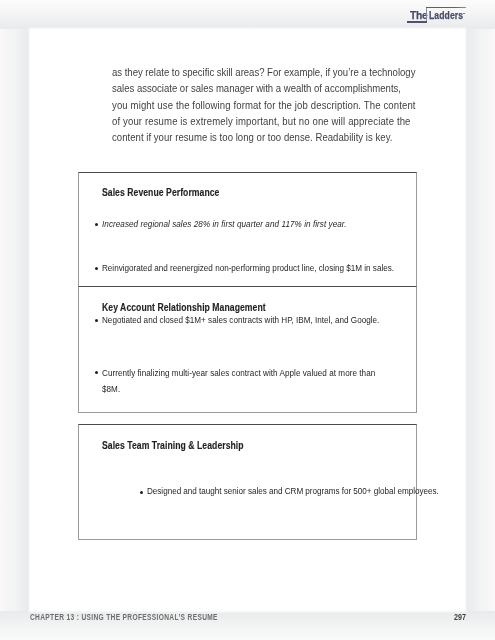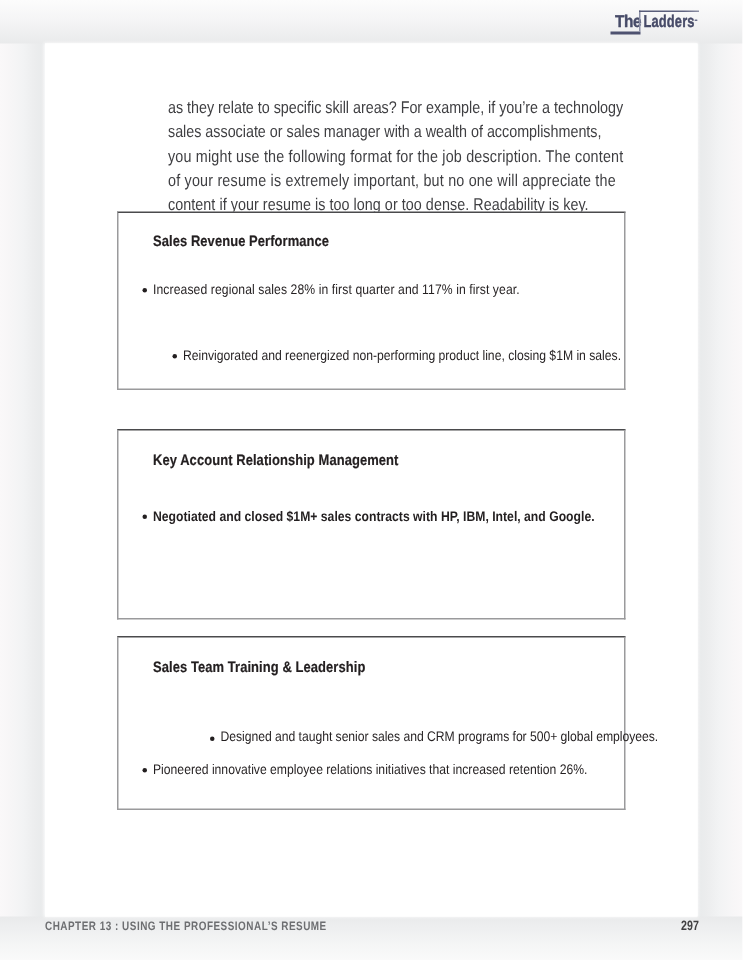--- a/index.html
+++ b/index.html
@@ -88,46 +88,46 @@
 
   <div class="para">
       <span class="ln" style="letter-spacing: -0.021px;">as they relate to specific skill areas? For example, if you’re a technology</span>
       <span class="ln" style="letter-spacing: -0.016px;">sales associate or sales manager with a wealth of accomplishments,</span>
       <span class="ln" style="letter-spacing: 0.143px;">you might use the following format for the job description. The content</span>
       <span class="ln" style="letter-spacing: 0.149px;">of your resume is extremely important, but no one will appreciate the</span>
       <span class="ln" style="letter-spacing: 0.033px;">content if your resume is too long or too dense. Readability is key.</span>
     </div>
 
   <div id="boxes">
-      <div class="box" style="top: 141px; height: 119.4px; padding-left: 19px;">
+      <div class="box" style="top: 172px; height: 119.4px; padding-left: 19px;">
         <div class="box-title" style="top: 13.8px;">Sales Revenue Performance</div>
-        <div class="bl" style="top: 44.7px;">
+        <div class="bl" style="top: 44.7px; font-style: italic;">
           <span class="dot">•</span>
           <span class="txt" style="letter-spacing: 0.062px;">Increased regional sales 28% in first quarter and 117% in first year.</span>
         </div>
-        <div class="bl" style="top: 88.8px; margin-left: 20px;">
+        <div class="bl" style="top: 88.8px;">
           <span class="dot">•</span>
           <span class="txt" style="letter-spacing: -0.012px;">Reinvigorated and reenergized non-performing product line, closing $1M in sales.</span>
         </div>
       </div>
       <div class="box" style="top: 286.2px; height: 126.8px;">
         <div class="box-title" style="top: 15.1px;">Key Account Relationship Management</div>
-        <div class="bl" style="top: 51px; font-weight: bold;">
+        <div class="bl" style="top: 27px;">
           <span class="dot">•</span>
           <span class="txt" style="letter-spacing: 0.003px;">Negotiated and closed $1M+ sales contracts with HP, IBM, Intel, and Google.</span>
+        </div>
+        <div class="bl" style="top: 79px;">
+          <span class="dot">•</span>
+          <span class="txt wrap" style="letter-spacing: 0.038px;">Currently finalizing multi-year sales contract with Apple valued at more than $8M.</span>
         </div>
       </div>
       <div class="box" style="top: 423.9px; height: 116.2px;">
         <div class="box-title" style="top: 15.6px;">Sales Team Training &amp; Leadership</div>
         <div class="bl" style="top: 60.6px; margin-left: 45px;">
           <span class="dot">•</span>
           <span class="txt" style="letter-spacing: -0.033px;">Designed and taught senior sales and CRM programs for 500+ global employees.</span>
-        </div>
-        <div class="bl" style="top: 82.3px;">
-          <span class="dot">•</span>
-          <span class="txt" style="letter-spacing: -0.007px;">Pioneered innovative employee relations initiatives that increased retention 26%.</span>
         </div>
       </div>
     </div>
 
   <div class="footer-chapter">CHAPTER 13 : USING THE PROFESSIONAL’S RESUME</div>
   <div class="footer-page">297</div>
 </div>
 
 </body></html>

